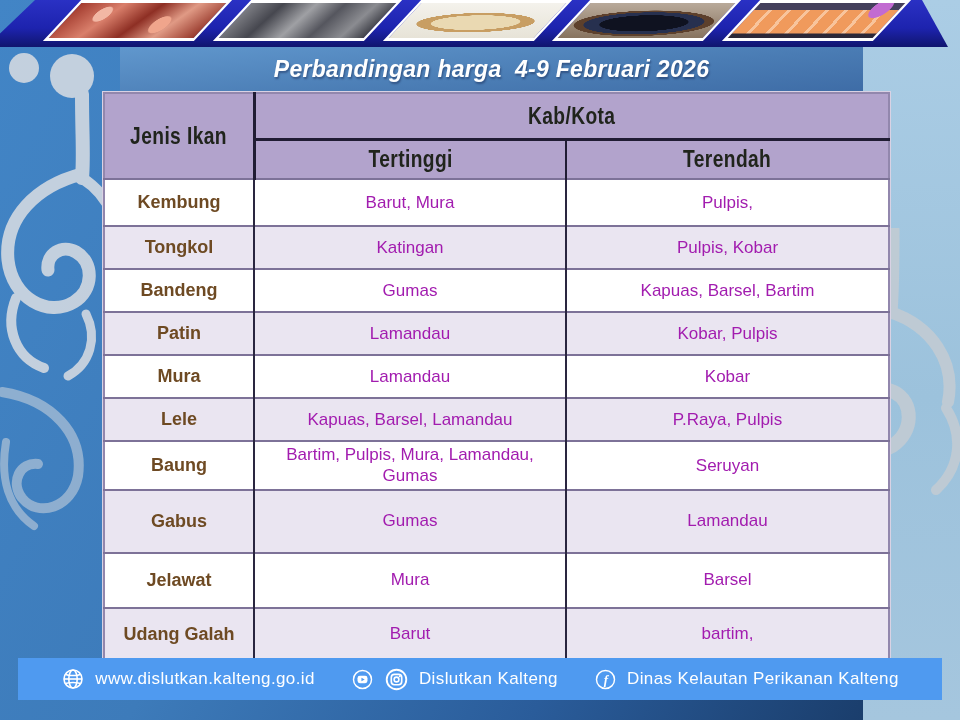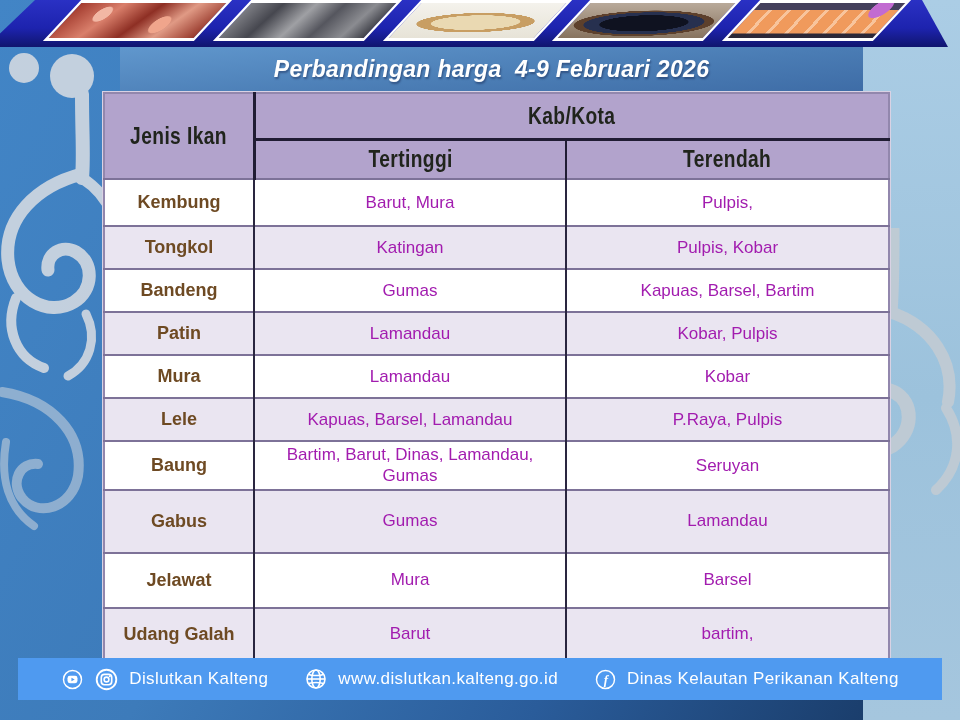--- a/index.html
+++ b/index.html
@@ -174,21 +174,21 @@
           <td class="mid">Lamandau</td>
           <td>Kobar</td>
         </tr>
         <tr>
           <td class="fish">Lele</td>
           <td class="mid">Kapuas, Barsel, Lamandau</td>
           <td>P.Raya, Pulpis</td>
         </tr>
         <tr>
           <td class="fish">Baung</td>
-          <td class="mid">Bartim, Barut, Dinas, Lamandau, Gumas</td>
+          <td class="mid">Bartim, Pulpis, Mura, Lamandau, Gumas</td>
           <td>Seruyan</td>
         </tr>
         <tr>
           <td class="fish">Gabus</td>
           <td class="mid">Gumas</td>
           <td>Lamandau</td>
         </tr>
         <tr>
           <td class="fish">Jelawat</td>
           <td class="mid">Mura</td>
@@ -196,49 +196,49 @@
         </tr>
         <tr>
           <td class="fish">Udang Galah</td>
           <td class="mid">Barut</td>
           <td>bartim,</td>
         </tr>
       </tbody>
   </table>
 
   <div class="footer-bar">
-    <div class="f-group">
-      <svg class="f-icon" width="23" height="23" viewBox="0 0 24 24">
-        <circle cx="12" cy="12" r="9.4" fill="none" stroke="#ffffff" stroke-width="1.5"></circle>
-        <rect x="6.8" y="8.2" width="10.4" height="7.6" rx="2.4" fill="#ffffff"></rect>
-        <path d="M10.9 10.2 L14.3 12 L10.9 13.8 Z" fill="#4f9af0"></path>
-      </svg>
-      <svg class="f-icon" width="25" height="25" viewBox="0 0 24 24">
-        <g fill="none" stroke="#ffffff">
-          <circle cx="12" cy="12" r="9.4" stroke-width="1.8"></circle>
-          <rect x="7" y="7" width="10" height="10" rx="3" stroke-width="1.6"></rect>
-          <circle cx="12" cy="12" r="2.3" stroke-width="1.5"></circle>
-        </g>
-        <circle cx="15.1" cy="8.9" r="0.9" fill="#ffffff"></circle>
-      </svg>
-      <span class="f-label">Dislutkan Kalteng</span>
-    </div>
     <div class="f-group">
       <svg class="f-icon" width="24" height="24" viewBox="0 0 24 24">
         <g fill="none" stroke="#ffffff" stroke-width="1.6">
           <circle cx="12" cy="12" r="9"></circle>
           <ellipse cx="12" cy="12" rx="4.2" ry="9"></ellipse>
           <line x1="3" y1="12" x2="21" y2="12"></line>
           <path d="M4.5 7.2 C 7 9 17 9 19.5 7.2 M4.5 16.8 C 7 15 17 15 19.5 16.8"></path>
         </g>
       </svg>
       <span class="f-label">www.dislutkan.kalteng.go.id</span>
     </div>
     <div class="f-group">
       <svg class="f-icon" width="23" height="23" viewBox="0 0 24 24">
         <circle cx="12" cy="12" r="9.4" fill="none" stroke="#ffffff" stroke-width="1.5"></circle>
+        <rect x="6.8" y="8.2" width="10.4" height="7.6" rx="2.4" fill="#ffffff"></rect>
+        <path d="M10.9 10.2 L14.3 12 L10.9 13.8 Z" fill="#4f9af0"></path>
+      </svg>
+      <svg class="f-icon" width="25" height="25" viewBox="0 0 24 24">
+        <g fill="none" stroke="#ffffff">
+          <circle cx="12" cy="12" r="9.4" stroke-width="1.8"></circle>
+          <rect x="7" y="7" width="10" height="10" rx="3" stroke-width="1.6"></rect>
+          <circle cx="12" cy="12" r="2.3" stroke-width="1.5"></circle>
+        </g>
+        <circle cx="15.1" cy="8.9" r="0.9" fill="#ffffff"></circle>
+      </svg>
+      <span class="f-label">Dislutkan Kalteng</span>
+    </div>
+    <div class="f-group">
+      <svg class="f-icon" width="23" height="23" viewBox="0 0 24 24">
+        <circle cx="12" cy="12" r="9.4" fill="none" stroke="#ffffff" stroke-width="1.5"></circle>
         <text x="12.4" y="17" text-anchor="middle" fill="#ffffff" font-family="Liberation Serif, serif" font-size="13.5" font-weight="bold" font-style="italic">f</text>
       </svg>
       <span class="f-label">Dinas Kelautan Perikanan Kalteng</span>
     </div>
   </div>
 
 </div>
 
 </body></html>

